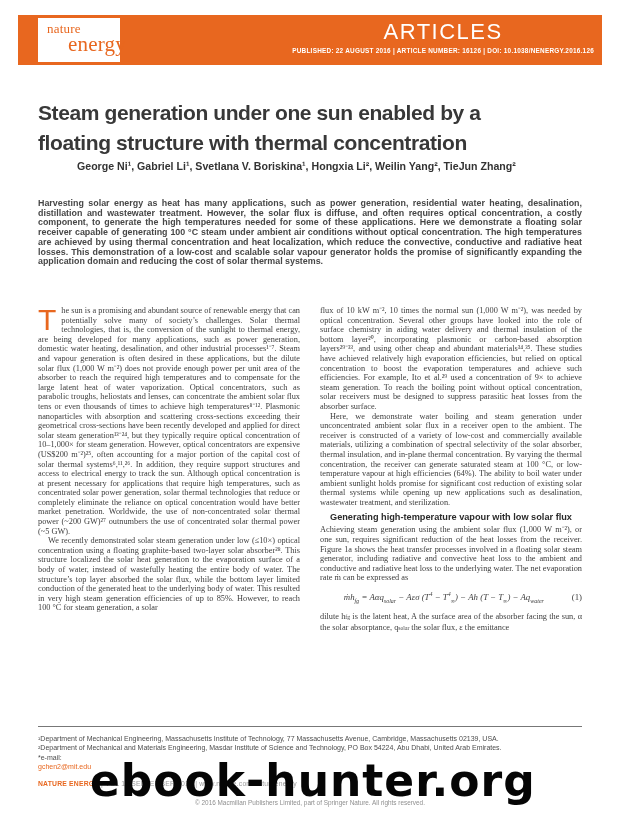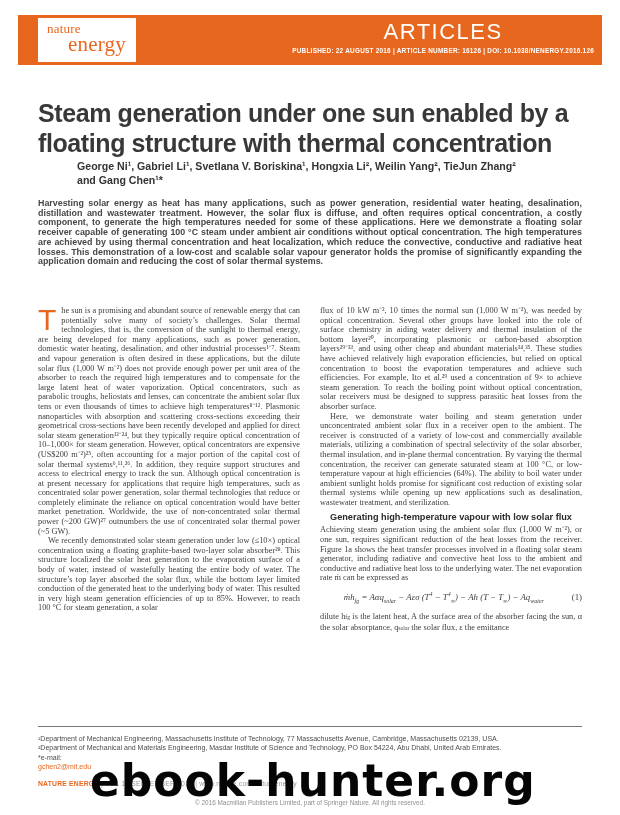--- a/index.html
+++ b/index.html
@@ -15,21 +15,21 @@
     background:#ffffff;
     overflow:hidden;
     font-family:"Liberation Sans",sans-serif;
   }
   
   .masthead{
     position:absolute;left:18px;right:18px;top:15px;height:50px;
     background:var(--accent);
   }
   .logo-box{
-    position:absolute;left:20px;top:3px;width:98px;height:44px;
+    position:absolute;left:20px;top:3px;width:82px;height:44px;
     background:#ffffff;
     padding:4px 0 0 9px;
   }
   .logo-nature{
     display:block;
     font-family:"Liberation Serif",serif;
     font-size:13px;line-height:14px;color:var(--accent);
     letter-spacing:0.2px;
   }
   .logo-energy{
@@ -45,21 +45,21 @@
     display:block;
     font-size:22px;line-height:24px;font-weight:400;letter-spacing:1.5px;
   }
   .published-line{
     display:block;
     font-size:6.4px;font-weight:bold;letter-spacing:0.25px;margin-top:3px;
   }
   
   .article-title{
     position:absolute;left:38px;top:98px;width:560px;
-    font-size:25px;line-height:30px;font-weight:bold;
+    font-size:21px;line-height:30px;font-weight:bold;
     letter-spacing:-0.4px;color:var(--title);
   }
   .article-title span{display:block;}
   .authors{
     position:absolute;left:38px;top:160px;width:560px;
     font-size:10.6px;line-height:13.5px;font-weight:bold;color:#333333;
   }
   .authors span{display:block;margin-left:39px;}
   
   .abstract{
@@ -141,21 +141,20 @@
     </div>
   </div>
 
   <h1 class="article-title">
       <span>Steam generation under one sun enabled by a</span>
       <span>floating structure with thermal concentration</span>
     </h1>
 
   <div class="authors">
       <span>George Ni¹, Gabriel Li¹, Svetlana V. Boriskina¹, Hongxia Li², Weilin Yang², TieJun Zhang²</span>
-      <span>and Gang Chen¹*</span>
     </div>
 
   <div class="abstract">Harvesting solar energy as heat has many applications, such as power generation, residential water heating, desalination, distillation and wastewater treatment. However, the solar flux is diffuse, and often requires optical concentration, a costly component, to generate the high temperatures needed for some of these applications. Here we demonstrate a floating solar receiver capable of generating 100 °C steam under ambient air conditions without optical concentration. The high temperatures are achieved by using thermal concentration and heat localization, which reduce the convective, conductive and radiative heat losses. This demonstration of a low-cost and scalable solar vapour generator holds the promise of significantly expanding the application domain and reducing the cost of solar thermal systems.</div>
 
   <div class="body-cols">
     <div class="col">
       <p><span class="dropcap">T</span><span>he sun is a promising and abundant source of renewable energy that can potentially solve many of society’s challenges. Solar thermal technologies, that is, the conversion of the sunlight to thermal energy, are being developed for many applications, such as power generation, domestic water heating, desalination, and other industrial processes¹⁻⁷. Steam and vapour generation is often desired in these applications, but the dilute solar flux (1,000 W m⁻²) does not provide enough power per unit area of the absorber to reach the required high temperatures and to compensate for the large latent heat of water vaporization. Optical concentrators, such as parabolic troughs, heliostats and lenses, can concentrate the ambient solar flux tens or even thousands of times to achieve high temperatures⁸⁻¹². Plasmonic nanoparticles with absorption and scattering cross-sections exceeding their geometrical cross-sections have been recently developed and applied for direct solar steam generation¹³⁻²⁴, but they typically require optical concentration of 10–1,000× for steam generation. However, optical concentrators are expensive (US$200 m⁻²)²⁵, often accounting for a major portion of the capital cost of solar thermal systems⁶,¹¹,²⁶. In addition, they require support structures and access to electrical energy to track the sun. Although optical concentration is at present necessary for applications that require high temperatures, such as concentrated solar power generation, solar thermal technologies that reduce or completely eliminate the reliance on optical concentration would have better market penetration. Worldwide, the use of non-concentrated solar thermal power (~200 GW)²⁷ outnumbers the use of concentrated solar thermal power (~5 GW).</span></p>
       <p class="indent">We recently demonstrated solar steam generation under low (≤10×) optical concentration using a floating graphite-based two-layer solar absorber²⁸. This structure localized the solar heat generation to the evaporation surface of a body of water, instead of wastefully heating the entire body of water. The structure’s top layer absorbed the solar flux, while the bottom layer limited conduction of the generated heat to the underlying body of water. This resulted in very high steam generation efficiencies of up to 85%. However, to reach 100 °C for steam generation, a solar</p>
     </div>
     <div class="col">

